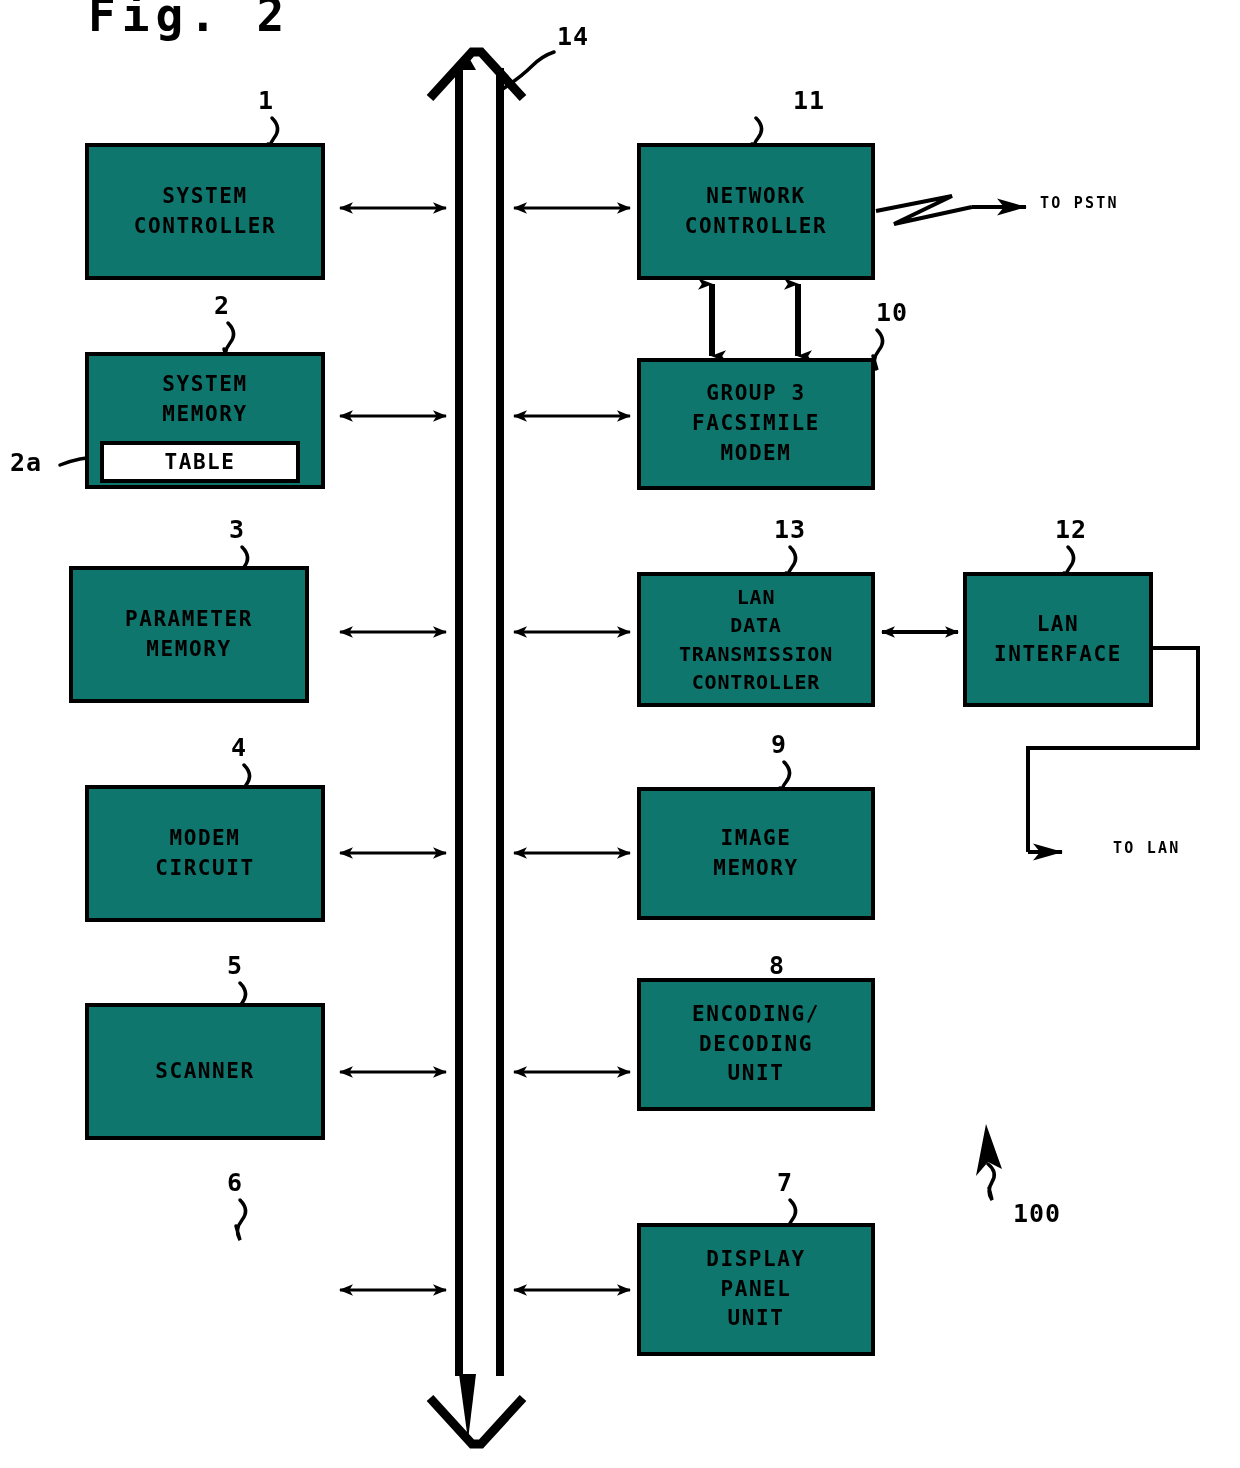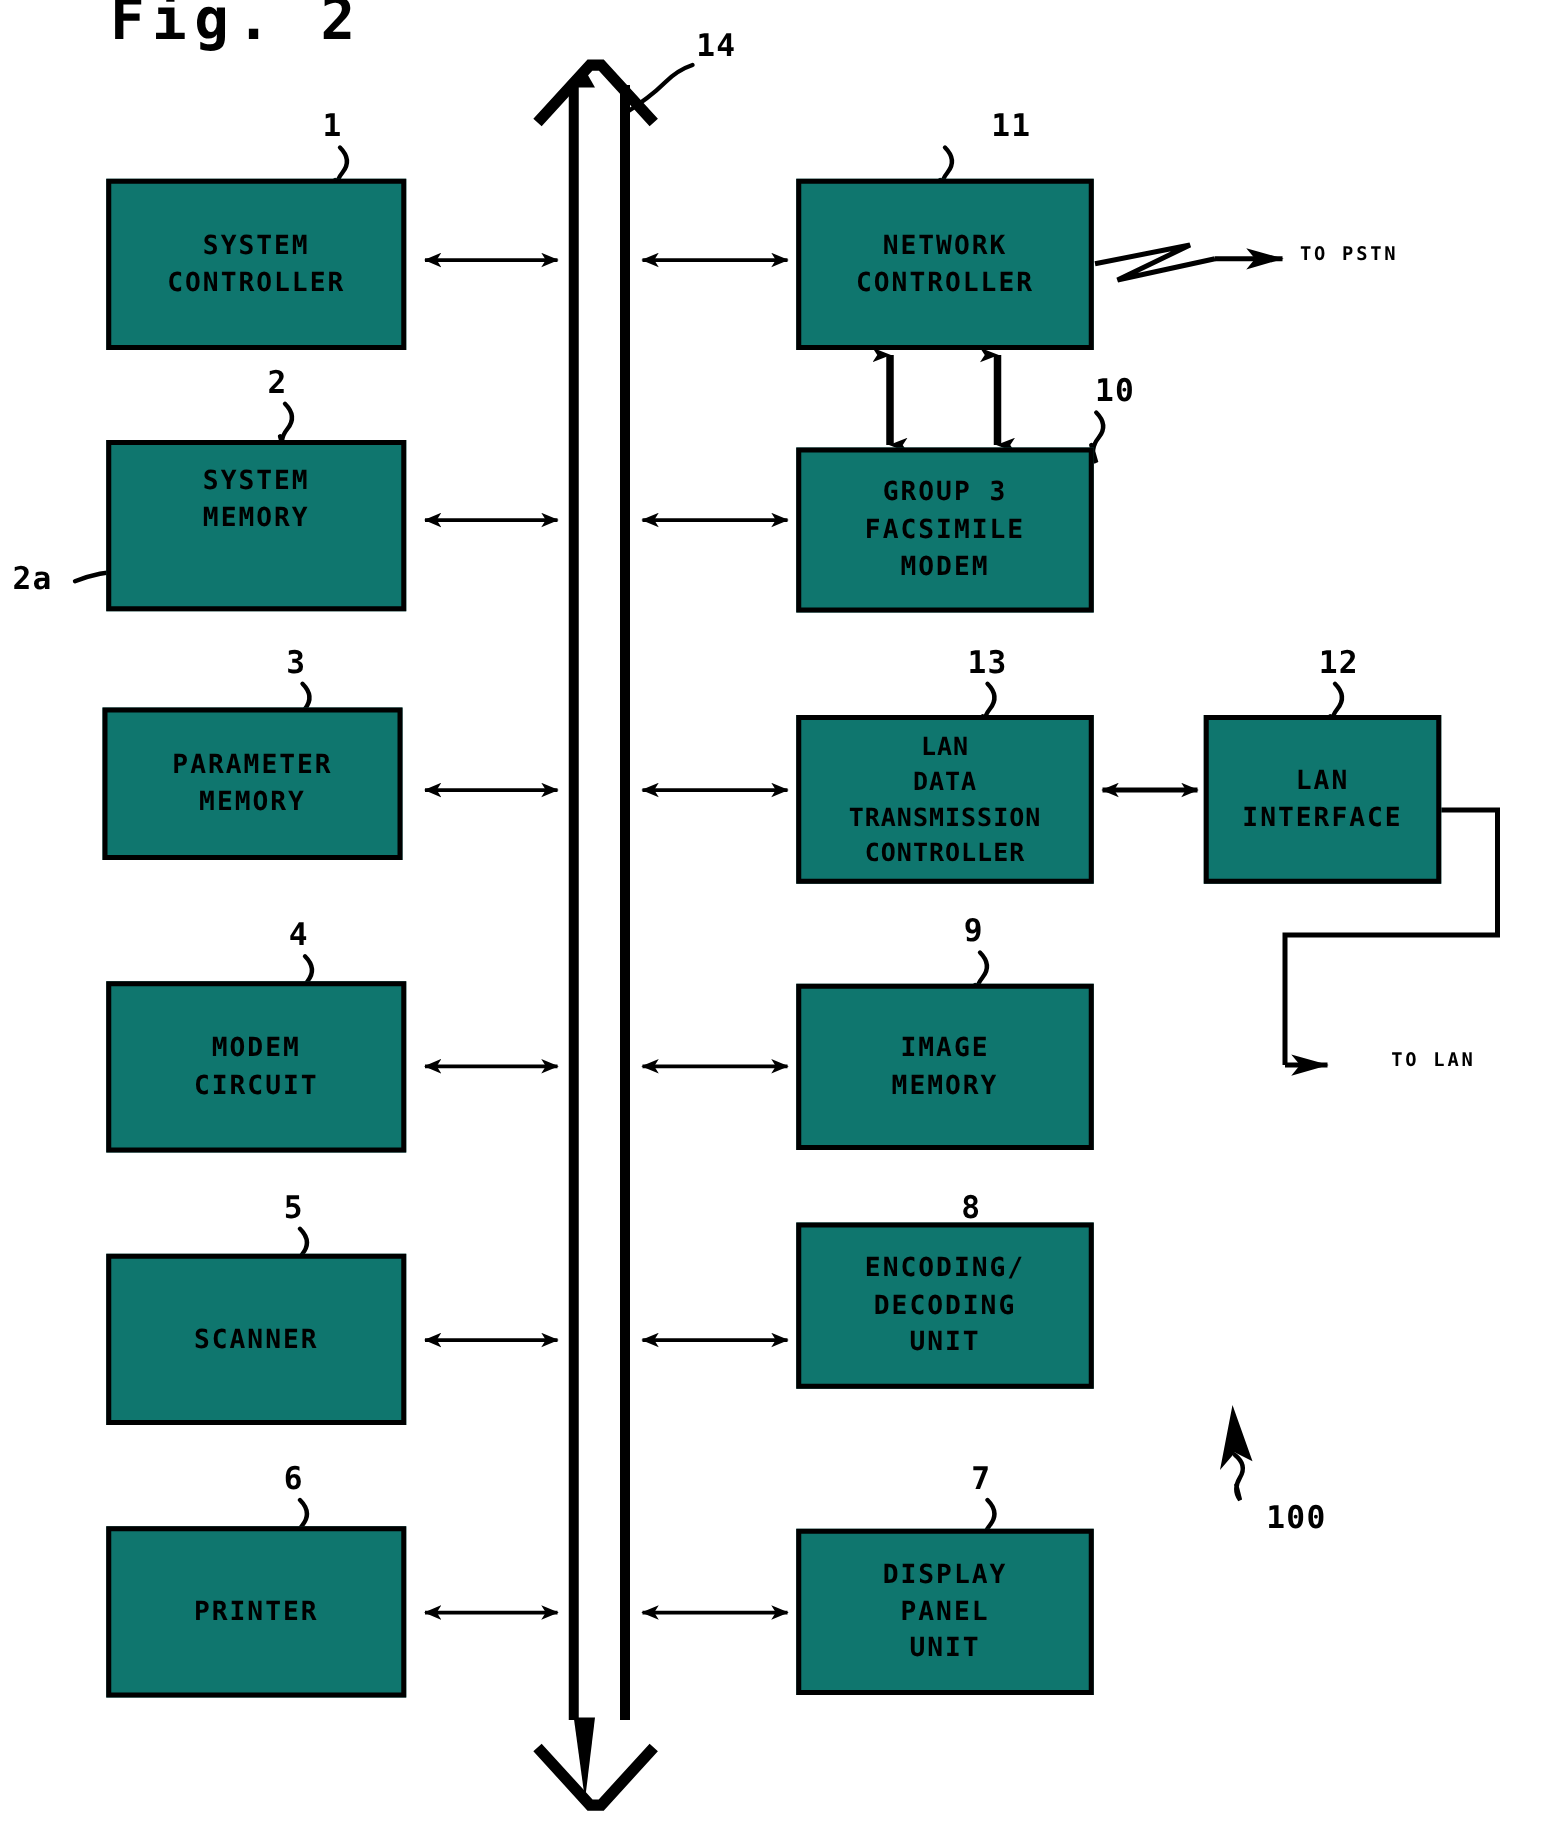--- a/index.html
+++ b/index.html
@@ -202,38 +202,38 @@
 
   <div class="blk" style="left:85px; top:143px; width:240px; height:137px;">
     <span class="ln">SYSTEM</span>
     <span class="ln">CONTROLLER</span>
   </div>
 
   <div class="blk" style="left:85px; top:352px; width:240px; height:137px; justify-content:flex-start; padding-top:14px;">
     <span class="ln">SYSTEM</span>
     <span class="ln">MEMORY</span>
   </div>
-
-  <div class="blk" style="left:82px; top:566px; width:240px; height:122px;">
+  <div class="subblk" style="left:100px; top:441px; width:200px; height:42px;">
+    <span class="ln">TABLE</span>
+  </div>
+
+  <div class="blk" style="left:69px; top:566px; width:240px; height:137px;">
     <span class="ln">PARAMETER</span>
     <span class="ln">MEMORY</span>
   </div>
 
   <div class="blk" style="left:85px; top:785px; width:240px; height:137px;">
     <span class="ln">MODEM</span>
     <span class="ln">CIRCUIT</span>
   </div>
 
   <div class="blk" style="left:85px; top:1003px; width:240px; height:137px;">
     <span class="ln">SCANNER</span>
   </div>
 
-  <div class="blk" style="left:85px; top:1221px; width:240px; height:137px;">
-    <span class="ln">PRINTER</span>
-  </div>
 
   <div class="blk" style="left:637px; top:143px; width:238px; height:137px;">
     <span class="ln">NETWORK</span>
     <span class="ln">CONTROLLER</span>
   </div>
 
   <div class="blk" style="left:637px; top:358px; width:238px; height:132px;">
     <span class="ln">GROUP 3</span>
     <span class="ln">FACSIMILE</span>
     <span class="ln">MODEM</span>

